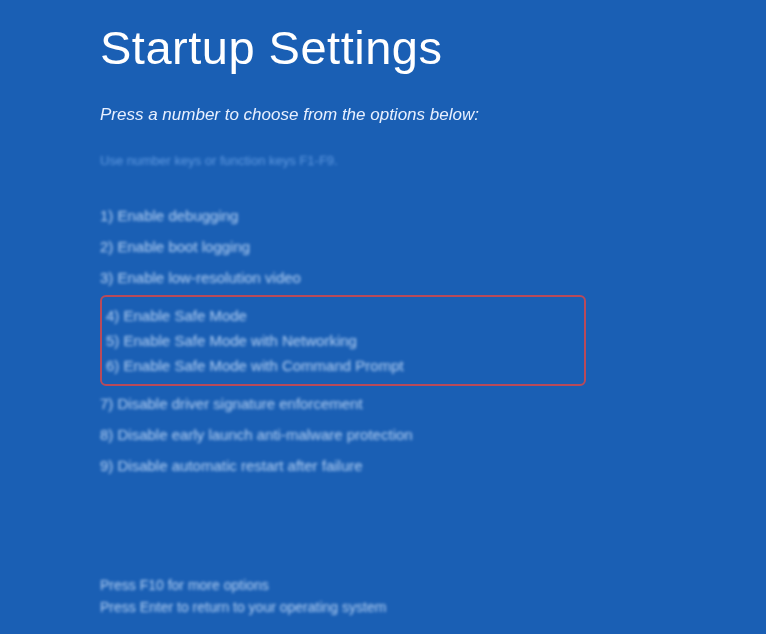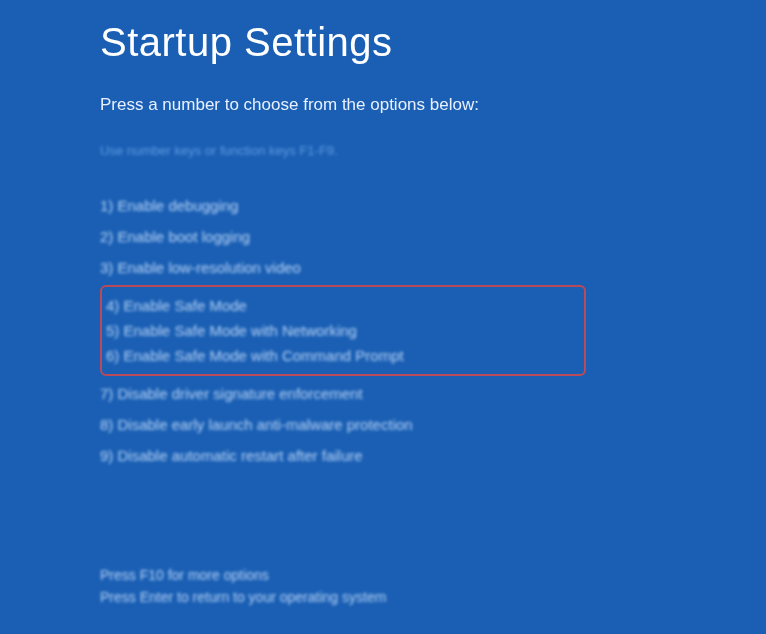--- a/index.html
+++ b/index.html
@@ -10,30 +10,31 @@
     body {
       width: 766px;
       height: 634px;
       background: #1a5fb4;
       font-family: "Segoe UI", Arial, sans-serif;
       color: #ffffff;
       padding: 20px 0 0 100px;
       overflow: hidden;
     }
     .title {
-      font-size: 40px;
+      font-size: 47px;
       font-weight: 300;
       margin-bottom: 30px;
       letter-spacing: 0.5px;
     }
     .subtitle {
       font-size: 17px;
       font-weight: 400;
       margin-bottom: 28px;
       color: #e8f0ff;
+      font-style: italic;
     }
     .hint {
       font-size: 13px;
       color: #6ba3e8;
       margin-bottom: 36px;
       filter: blur(1.5px);
       opacity: 0.85;
     }
     .options {
       display: flex;

